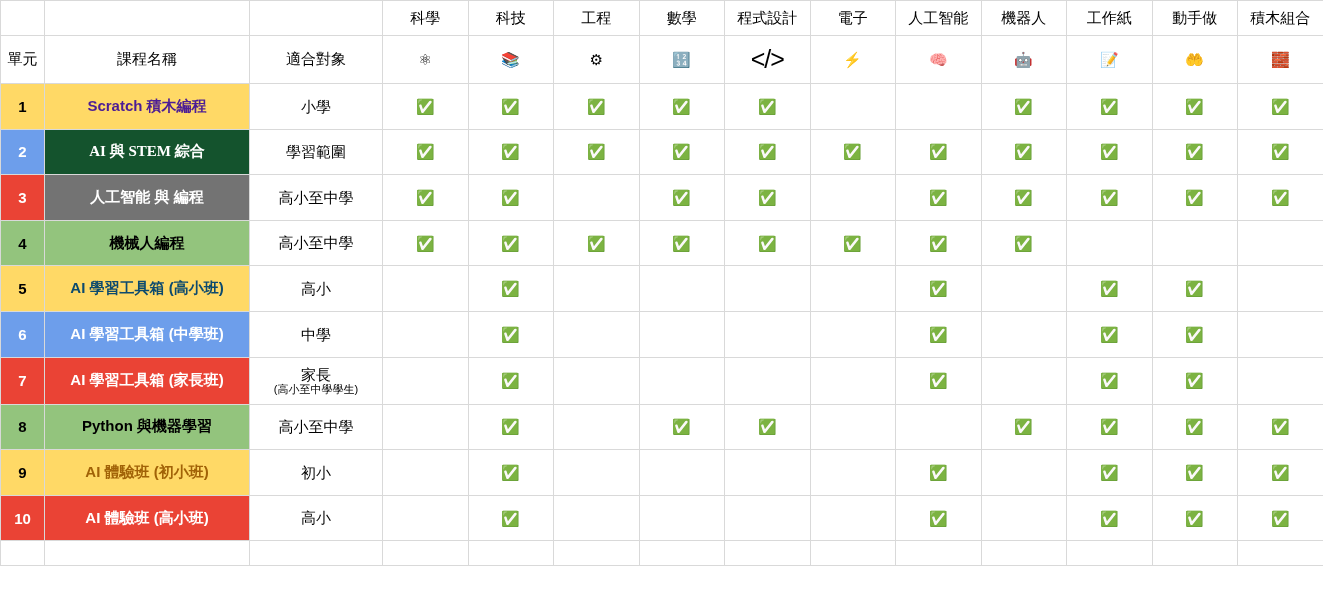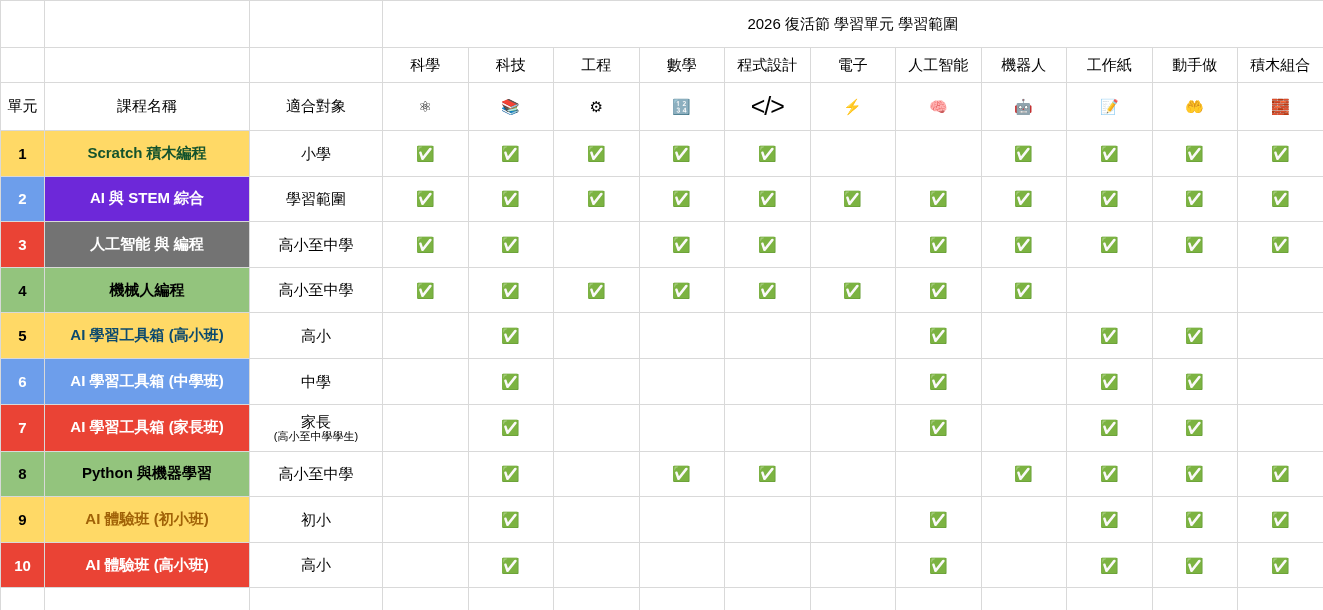--- a/index.html
+++ b/index.html
@@ -108,26 +108,20 @@
       <col class="c-sub">
     <col class="c-sub">
       <col class="c-sub">
       <col class="c-sub">
       <col class="c-sub">
     <col class="c-sub">
       <col class="c-sub">
       <col class="c-sub">
   </colgroup>
   <tbody id="table-body">
-      <tr class="r-title">
-        <td class="blank"></td>
-        <td class="blank"></td>
-        <td class="blank"></td>
-        <td class="title-cell" colspan="11">2026 復活節 學習單元 學習範圍</td>
-      </tr>
       <tr class="r-subject">
         <td class="blank"></td>
         <td class="blank"></td>
         <td class="blank"></td>
         <td class="subject-head">科學</td>
         <td class="subject-head">科技</td>
         <td class="subject-head">工程</td>
         <td class="subject-head">數學</td>
         <td class="subject-head">程式設計</td>
         <td class="subject-head">電子</td>
@@ -148,37 +142,37 @@
         <td class="icon-cell"><span class="code">&lt;/&gt;</span></td>
         <td class="icon-cell">⚡</td>
         <td class="icon-cell">🧠</td>
         <td class="icon-cell">🤖</td>
         <td class="icon-cell">📝</td>
         <td class="icon-cell">🤲</td>
         <td class="icon-cell">🧱</td>
       </tr>
       <tr class="r-data">
         <td class="unit-num" style="background: rgb(255, 217, 102); color: rgb(0, 0, 0);">1</td>
-        <td class="course-name" style="background: rgb(255, 217, 102); color: #14532d;">Scratch 積木編程</td>
+        <td class="course-name" style="background: rgb(255, 217, 102); color: #4c1d95;">Scratch 積木編程</td>
         <td class="target"><span>小學</span></td>
         <td class="check">✅</td>
         <td class="check">✅</td>
         <td class="check">✅</td>
         <td class="check">✅</td>
         <td class="check">✅</td>
         <td class="check"></td>
         <td class="check"></td>
         <td class="check">✅</td>
         <td class="check">✅</td>
         <td class="check">✅</td>
         <td class="check">✅</td>
       </tr>
       <tr class="r-data">
         <td class="unit-num" style="background: rgb(109, 158, 235); color: rgb(255, 255, 255);">2</td>
-        <td class="course-name" style="background: #6d28d9; color: rgb(255, 255, 255);">AI 與 STEM 綜合</td>
+        <td class="course-name" style="background: #14532d; color: rgb(255, 255, 255); font-family: Liberation Serif, serif;">AI 與 STEM 綜合</td>
         <td class="target"><span>學習範圍</span></td>
         <td class="check">✅</td>
         <td class="check">✅</td>
         <td class="check">✅</td>
         <td class="check">✅</td>
         <td class="check">✅</td>
         <td class="check">✅</td>
         <td class="check">✅</td>
         <td class="check">✅</td>
         <td class="check">✅</td>

